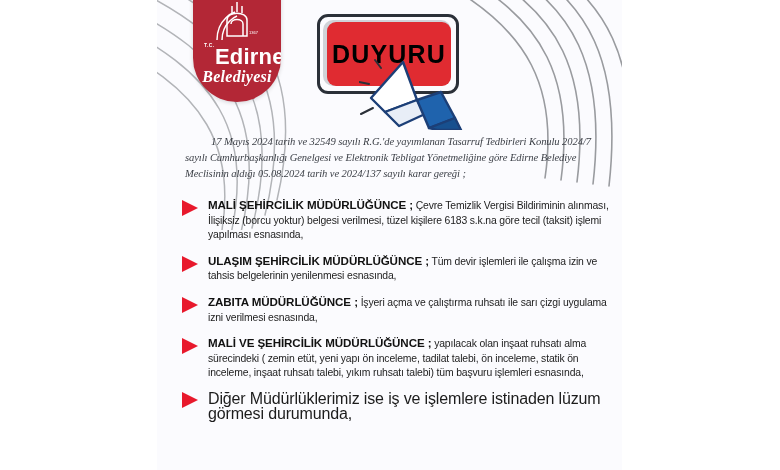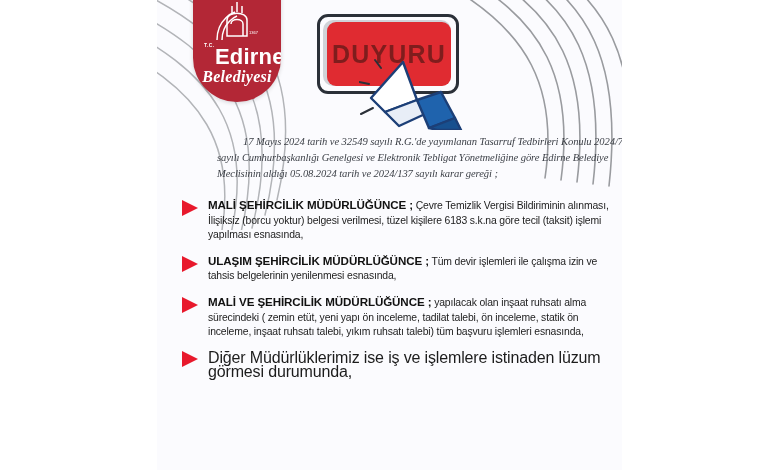--- a/index.html
+++ b/index.html
@@ -83,39 +83,38 @@
     border:3px solid #2b3038;border-radius:11px;
     background:transparent;
   }
   .sign-face{
     position:absolute;left:10px;top:8px;width:124px;height:64px;
     background:#e02b31;border-radius:9px;
   }
   .sign-text{
     position:absolute;left:10px;top:8px;width:124px;height:64px;
     display:flex;align-items:center;justify-content:center;
-    color:#7f1d1d;font-size:25px;font-weight:700;
+    color:#000000;font-size:25px;font-weight:700;
     letter-spacing:1.2px;
     font-family:"Liberation Sans", sans-serif;
   }
   .megaphone{
     position:absolute;left:42px;top:42px;width:108px;height:74px;
   }
 
   
   .intro{
     position:absolute;left:28px;top:134px;width:410px;
     color:#3b3f46;
     font-family:"Liberation Serif", serif;
     font-style:italic;
     font-size:10.6px;
     line-height:16px;
     text-indent:26px;
     letter-spacing:-.1px;
-    margin-left:32px;
   }
 
   
   .list{
     position:absolute;left:20px;top:198px;width:432px;
   }
   .item{
     position:relative;
     padding-left:31px;
     margin-bottom:11px;
@@ -218,20 +217,24 @@
       <div class="item">
         <span class="bullet"></span>
         <div class="para"><span class="dept">MALİ ŞEHİRCİLİK MÜDÜRLÜĞÜNCE ;</span><span> Çevre Temizlik Vergisi Bildiriminin alınması, İlişiksiz (borcu yoktur) belgesi verilmesi, tüzel kişilere 6183 s.k.na göre tecil (taksit) işlemi yapılması esnasında,</span></div>
       </div>
 
       <div class="item">
         <span class="bullet"></span>
         <div class="para"><span class="dept">ULAŞIM ŞEHİRCİLİK MÜDÜRLÜĞÜNCE ;</span><span> Tüm devir işlemleri ile çalışma izin ve tahsis belgelerinin yenilenmesi esnasında,</span></div>
       </div>
 
+      <div class="item">
+        <span class="bullet"></span>
+        <div class="para"><span class="dept">ZABITA MÜDÜRLÜĞÜNCE ;</span><span> İşyeri açma ve çalıştırma ruhsatı ile sarı çizgi uygulama izni verilmesi esnasında,</span></div>
+      </div>
 
 
       <div class="item">
         <span class="bullet"></span>
         <div class="para"><span class="dept">MALİ VE ŞEHİRCİLİK MÜDÜRLÜĞÜNCE ;</span><span> yapılacak olan inşaat ruhsatı alma sürecindeki ( zemin etüt, yeni yapı ön inceleme, tadilat talebi, ön inceleme, statik ön inceleme, inşaat ruhsatı talebi, yıkım ruhsatı talebi) tüm başvuru işlemleri esnasında,</span></div>
       </div>
 
       <div class="item last">
         <span class="bullet"></span>
         <div class="para"><span>Diğer Müdürlüklerimiz ise iş ve işlemlere istinaden lüzum görmesi durumunda,</span></div>

